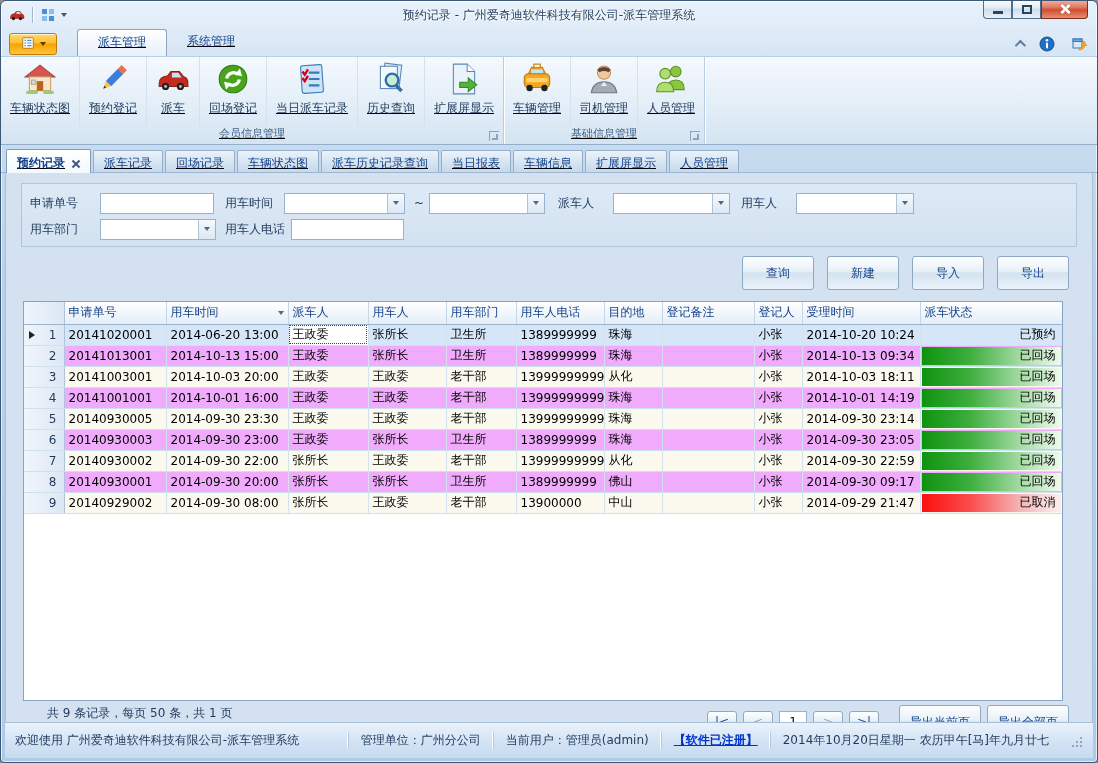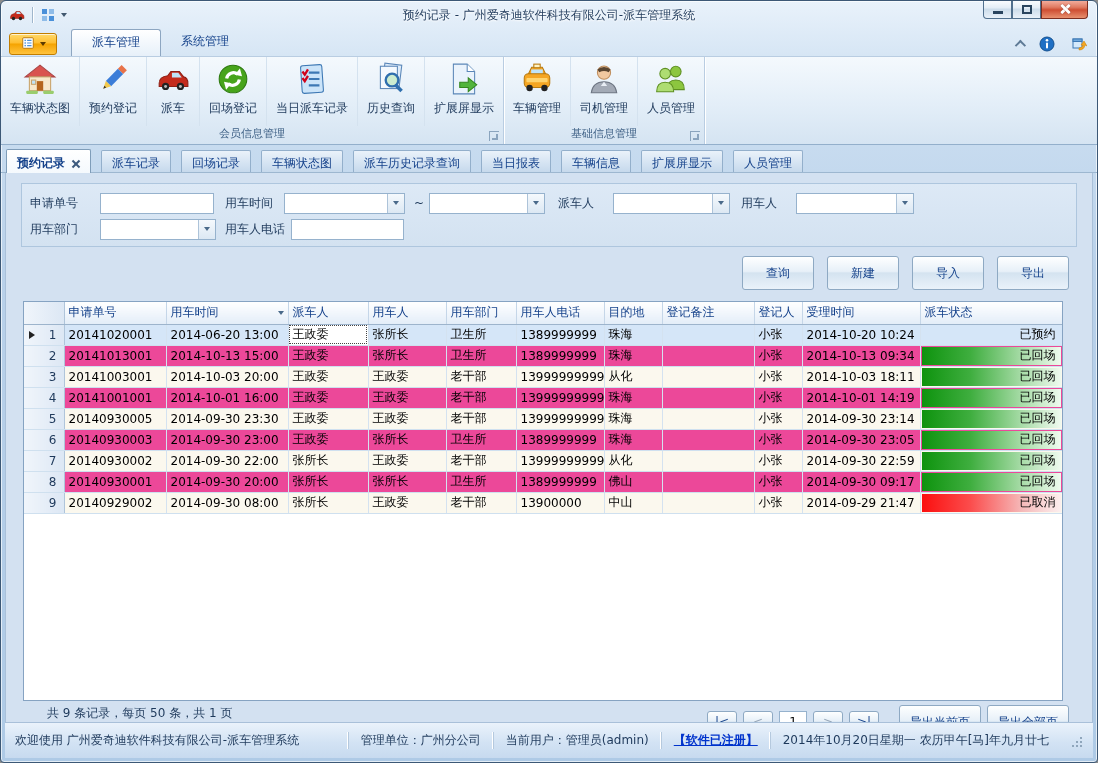--- a/index.html
+++ b/index.html
@@ -4,20 +4,21 @@
 <style>
   * { margin:0; padding:0; box-sizing:border-box; }
   html,body { background:#8C8C8C; }
   body { font-family:"DejaVu Sans","Liberation Sans",sans-serif; font-size:12px; }
 
   .window{
     position:relative; width:1098px; height:763px; overflow:hidden;
     border:1px solid #3C5876; border-radius:6px 6px 4px 4px;
     background:linear-gradient(180deg,#E9F2FB 0%,#CFE1F2 10%,#B9D1EA 35%,#AECAE6 100%);
     box-shadow:inset 0 0 0 1px rgba(255,255,255,.65);
+    text-decoration:underline;
   }
 
   
   .titlebar{ height:28px; display:flex; align-items:center; padding:0 8px; position:relative; }
   .qat{ display:flex; align-items:center; gap:5px; }
   .qat .sep{ width:1px; height:16px; background:#9FB6CC; box-shadow:1px 0 0 #fff; margin:0 2px; }
   .icon16{ width:16px; height:16px; display:inline-flex; }
   .tri-down{ width:0;height:0;border-left:3.5px solid transparent;border-right:3.5px solid transparent;border-top:4px solid #41586F; }
   .title-text{ position:absolute; left:0; right:0; text-align:center; color:#1E395B; text-shadow:0 0 3px #fff,0 1px 2px #fff; pointer-events:none; }
   .win-buttons{ position:absolute; top:-1px; right:9px; display:flex; z-index:5; }
@@ -32,40 +33,40 @@
   .g-close::before,.g-close::after{ content:""; position:absolute; left:5px; top:0; width:3px; height:12px; background:#fff; border-radius:1px; box-shadow:0 0 1px #7C2D20; }
   .g-close::before{ transform:rotate(45deg); } .g-close::after{ transform:rotate(-45deg); }
 
   
   .ribbon-tabrow{ height:27px; display:flex; align-items:flex-end; padding:0 10px 0 8px; }
   .app-btn{ width:48px; height:22px; margin:0 14px 1px 0; border:1px solid #C17D00; border-radius:3px;
     background:linear-gradient(#FFD96A,#FFBE30 45%,#F5A300 50%,#FFC33E);
     display:flex; align-items:center; justify-content:center; gap:3px; box-shadow:inset 0 1px 0 rgba(255,255,255,.7); }
   .app-btn .tri-down{ border-top-color:#5B3A00; }
   .ribbon-tab{ padding:4px 20px 5px; color:#15428B; position:relative; }
-  .ribbon-tab.active{ background:linear-gradient(#FFFFFF,#F0F6FC 60%,#E7F0F9); border:1px solid #8DA6C1; border-bottom:none; border-radius:3px 3px 0 0; }
+  .ribbon-tab.active{ background:linear-gradient(#FFFFFF,#F0F6FC 60%,#E7F0F9); border:1px solid #8DA6C1; border-bottom:none; border-radius:3px 3px 0 0;margin-left:6px; }
   .ribbon-right{ margin-left:auto; display:flex; align-items:center; gap:16px; padding-bottom:4px; }
   .chevron-up{ width:8px; height:8px; border-top:2px solid #5E7A96; border-right:2px solid #5E7A96; transform:rotate(-45deg) translateY(2px); }
 
   
   .ribbon-body{ height:89px; border-top:1px solid #B9CDE2; border-bottom:1px solid #93AFCB;
     background:linear-gradient(#F4F9FD,#E3EEF8 55%,#D5E4F2); display:flex; }
   .ribbon-group{ position:relative; display:flex; flex-direction:column; border-right:1px solid #B9CDE2; box-shadow:1px 0 0 #fff; }
   .group-buttons{ flex:1; display:flex; align-items:stretch; }
   .ribbon-btn{ display:flex; flex-direction:column; align-items:center; padding:5px 9px 0; border-right:1px solid #D4E2EF; cursor:default; }
   .ribbon-btn:last-child{ border-right:none; }
   .ribbon-btn .bicon{ width:34px; height:34px; }
   .ribbon-btn .blabel{ margin-top:4px; color:#1E395B; white-space:nowrap; }
   .group-label{ height:18px; text-align:center; color:#3E6085; font-size:11px; line-height:16px; }
   .launcher{ position:absolute; right:4px; bottom:3px; width:10px; height:10px; border-left:1px solid #8AA4BE; border-top:1px solid #8AA4BE; }
   .launcher::after{ content:""; position:absolute; right:1px; bottom:1px; width:4px; height:4px; border-right:2px solid #8AA4BE; border-bottom:2px solid #8AA4BE; }
 
   
   .doc-tabs{ height:24px; margin-top:4px; padding:0 0 0 5px; display:flex; align-items:flex-end; background:transparent; border-bottom:1px solid #9DB7D0; }
-  .doc-tab{ height:22px; margin-right:10px; padding:3px 10px 0; display:flex; align-items:center; gap:6px; color:#15428B; white-space:nowrap;
+  .doc-tab{ height:22px; margin-right:2px; padding:3px 10px 0; display:flex; align-items:center; gap:6px; color:#15428B; white-space:nowrap;
     border:1px solid #93AFCB; border-bottom:none; border-radius:2px 2px 0 0;
     background:linear-gradient(#EAF2FA,#D4E3F2 60%,#C6D9EC); }
   .doc-tab.active{ height:24px; margin-bottom:-1px; background:linear-gradient(#FFFFFF,#F4F9FD); border-color:#7F9DB9; font-weight:bold; }
   .x-icon{ position:relative; width:9px; height:9px; display:inline-block; }
   .x-icon::before,.x-icon::after{ content:""; position:absolute; left:4px; top:0; width:2px; height:10px; background:#3D5A7E; }
   .x-icon::before{ transform:rotate(45deg); } .x-icon::after{ transform:rotate(-45deg); }
 
   
   .content{ position:absolute; left:4px; right:4px; top:172px; bottom:28px; background:#D3E1F1; border-left:1px solid #A9C0D9; border-right:1px solid #A9C0D9; padding:0 15px; overflow:hidden; }
 
@@ -85,21 +86,21 @@
 
   
   .grid-box{ margin-top:11px; margin-left:2px; width:1040px; height:400px; background:#fff; border:1px solid #86A3C2; overflow:hidden; }
   table.grid{ border-collapse:collapse; table-layout:fixed; width:1038px; }
   .grid th{ height:22px; font-weight:normal; text-align:left; color:#15428B; padding:0 4px;
     background:linear-gradient(#FFFFFF,#E3EDF8); border-right:1px solid #C5D6E8; border-bottom:1px solid #9DB4CC; overflow:hidden; white-space:nowrap; }
   .grid th .thwrap{ display:flex; align-items:center; }
   .grid th .thwrap .sp{ flex:1; }
   .grid td{ height:21px; padding:0 4px; border-right:1px solid #D4E2F0; border-bottom:1px solid #CFE0EF; overflow:hidden; white-space:nowrap; color:#000; }
   tr.odd td{ background:#FBF8EE; }
-  tr.even td{ background:#ec4899; }
+  tr.even td{ background:#f0abfc; }
   tr.sel td{ background:#D5E6F8; }
   .grid td.ind, .grid th.ind{ background:linear-gradient(90deg,#F0F5FB,#DCE7F4); border-right:1px solid #AFC4DA; }
   .ind-wrap{ display:flex; align-items:center; }
   .row-arrow{ width:0; height:0; border-top:4px solid transparent; border-bottom:4px solid transparent; border-left:6px solid #222; margin-left:1px; }
   .rownum{ margin-left:auto; padding-right:3px; color:#1E395B; }
   td.focus-cell{ background:#fff !important; outline:1px dotted #444; outline-offset:-2px; }
   td.status-cell{ position:relative; }
   .sbar{ position:absolute; inset:1px; }
   .sbar.returned{ background:linear-gradient(90deg,#0E930E,#3FAE3F 35%,#A8DCA8 72%,#EFFAEF 100%); }
   .sbar.cancelled{ background:linear-gradient(90deg,#FB0F0F,#FB4D4D 35%,#F5B9B9 72%,#FCEFEF 100%); }

